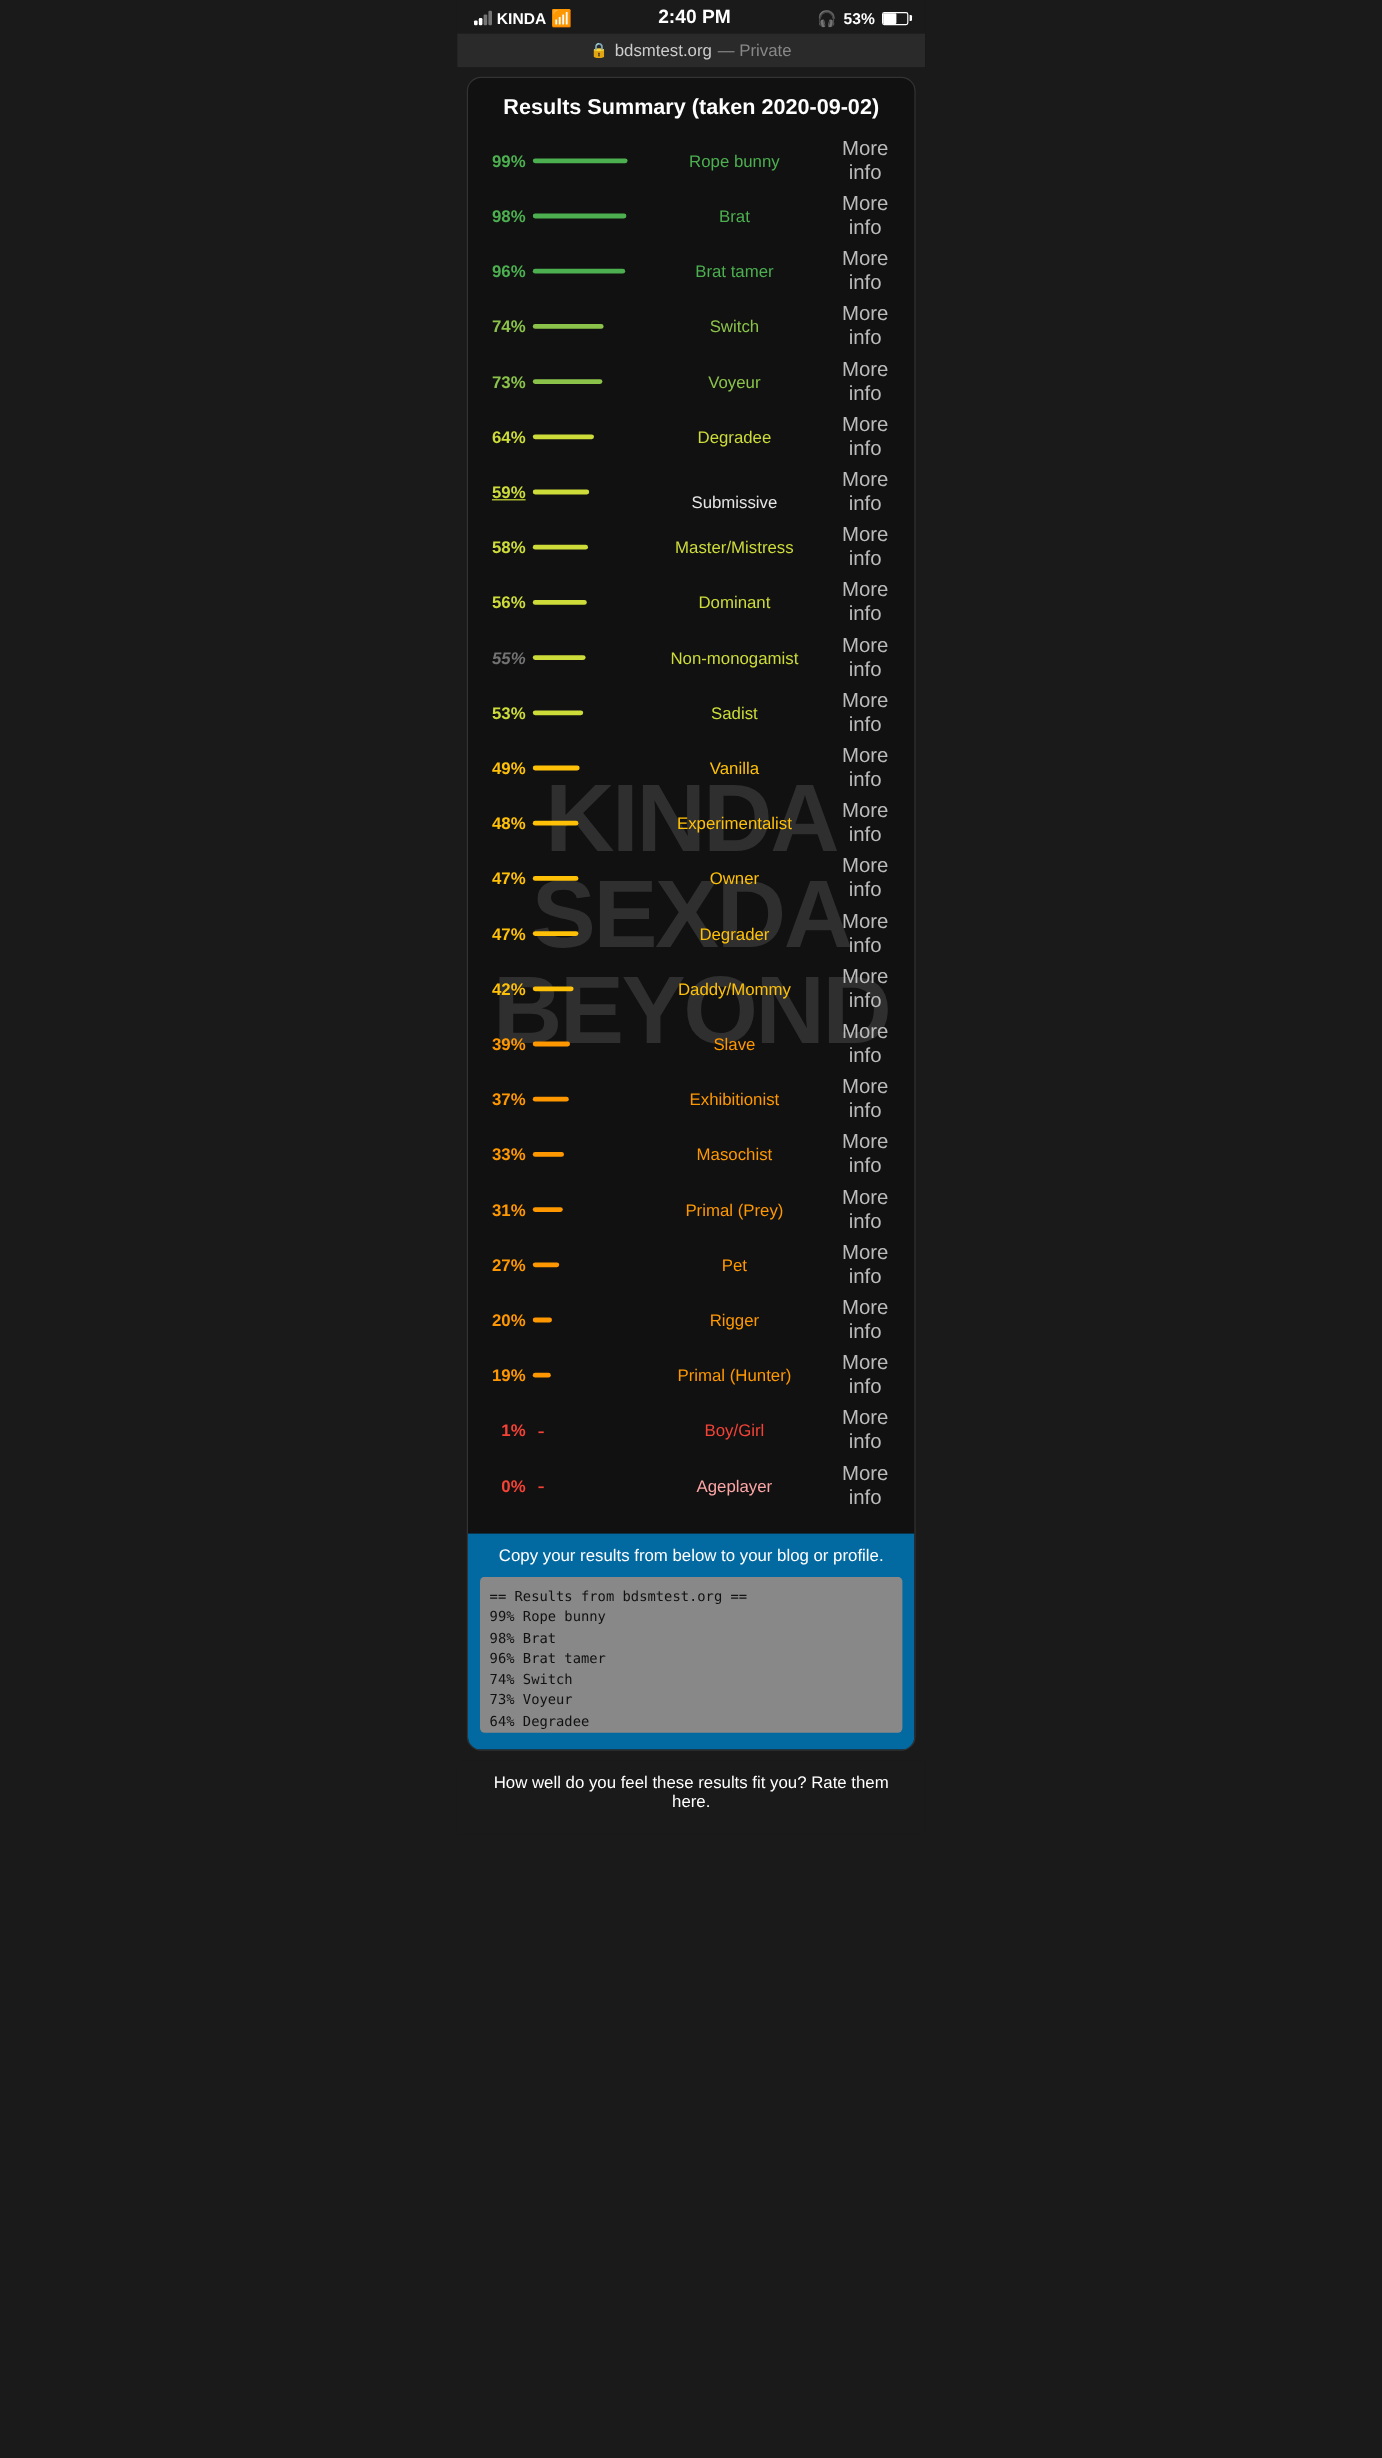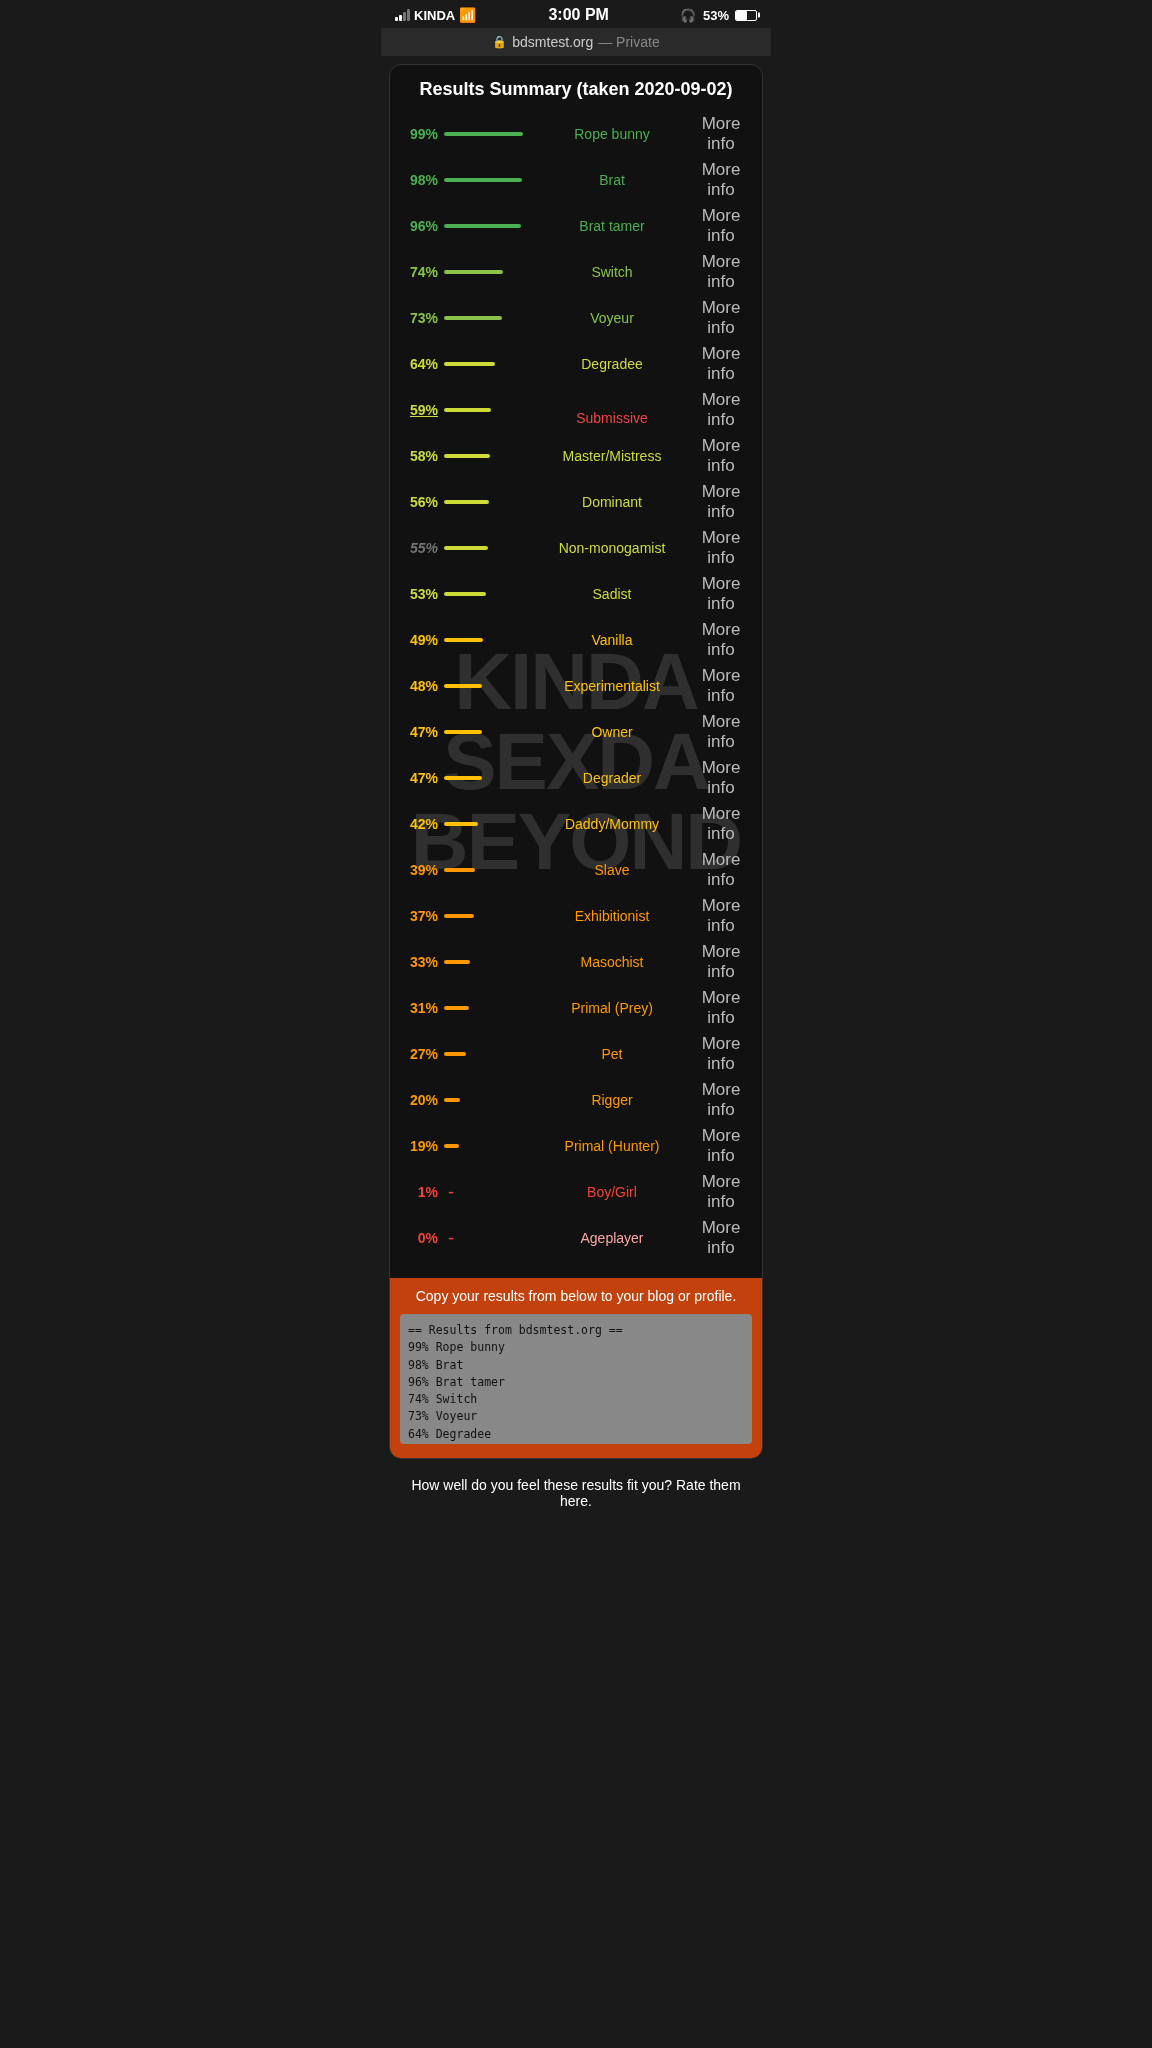--- a/index.html
+++ b/index.html
@@ -136,21 +136,21 @@
     .result-more {
       font-size: 17px;
       color: #bbb;
       flex-shrink: 0;
       width: 62px;
       text-align: center;
     }
 
     
     .copy-section {
-      background: #c2410c;
+      background: #0369a1;
       padding: 10px 10px 14px;
     }
     .copy-intro {
       color: white;
       font-size: 14px;
       text-align: center;
       margin-bottom: 10px;
     }
     .copy-area {
       display: flex;
@@ -203,21 +203,21 @@
   <div class="status-left">
     <div class="signal-bars">
       <span></span>
         <span></span>
         <span></span>
         <span></span>
     </div>
     <span>KINDA</span>
     <span class="wifi-icon">📶</span>
   </div>
-  <div class="status-center">3:00 PM</div>
+  <div class="status-center">2:40 PM</div>
   <div class="status-right">
     <span>🎧</span>
     <span>53%</span>
     <div class="battery">
       <div class="battery-bar">
           <div class="battery-fill"></div>
         </div>
     </div>
   </div>
 </div>
@@ -298,21 +298,21 @@
           <span class="result-name" style="color: rgb(205, 220, 57);">Degradee</span>
           <span class="result-more" style="cursor: pointer;">More info</span>
         </div>
         <div class="result-row">
           <span class="result-percent" style="color: rgb(205, 220, 57); text-decoration: underline;">59%</span>
           <div class="result-bar-container">
             <div class="result-bar">
               <div class="result-bar-segment" style="background:#cddc39;width:47px;height:4px;border-radius:2px;"></div>
             </div>
           </div>
-          <span class="result-name" style="color: #ef4444; margin-top: 15px;">Submissive</span>
+          <span class="result-name" style="color: #e5e5e5; margin-top: 15px;">Submissive</span>
           <span class="result-more" style="cursor: pointer;">More info</span>
         </div>
         <div class="result-row">
           <span class="result-percent" style="color: rgb(205, 220, 57);">58%</span>
           <div class="result-bar-container">
             <div class="result-bar">
               <div class="result-bar-segment" style="background:#cddc39;width:46px;height:4px;border-radius:2px;"></div>
             </div>
           </div>
           <span class="result-name" style="color: rgb(205, 220, 57);">Master/Mistress</span>

